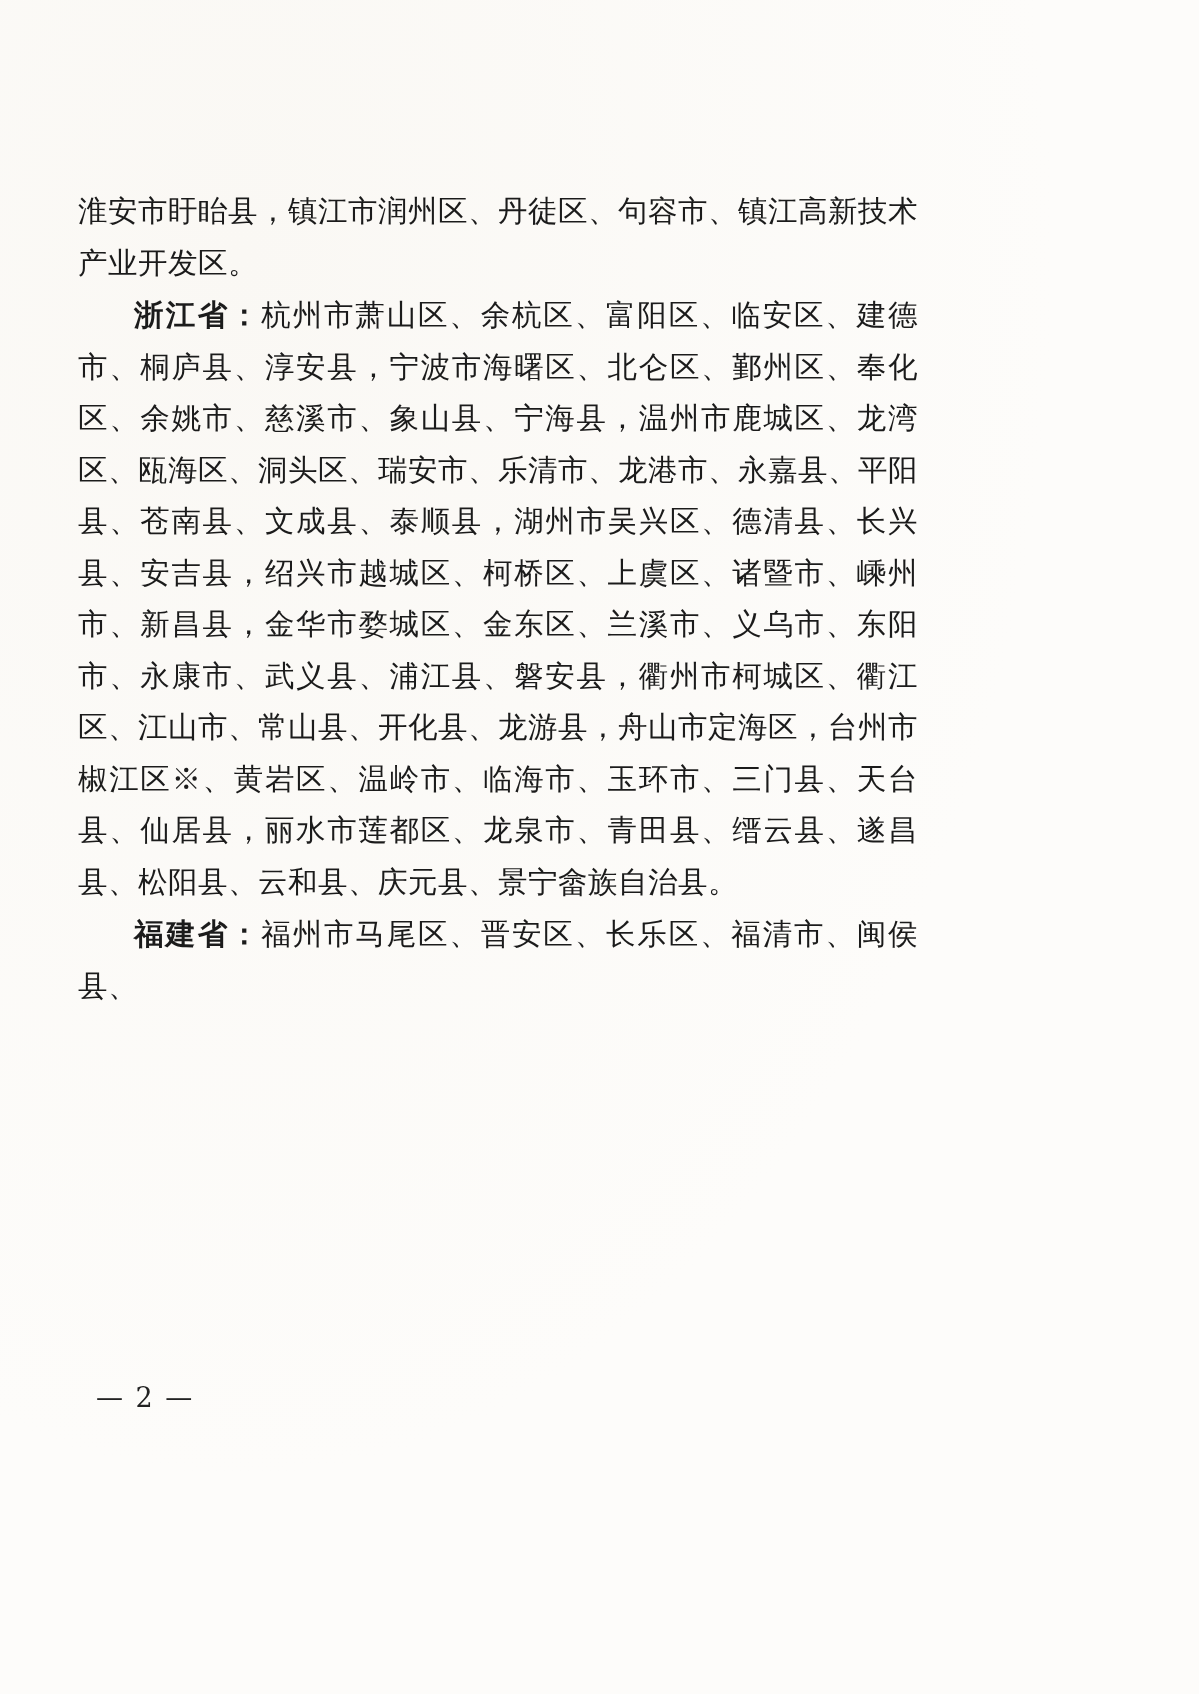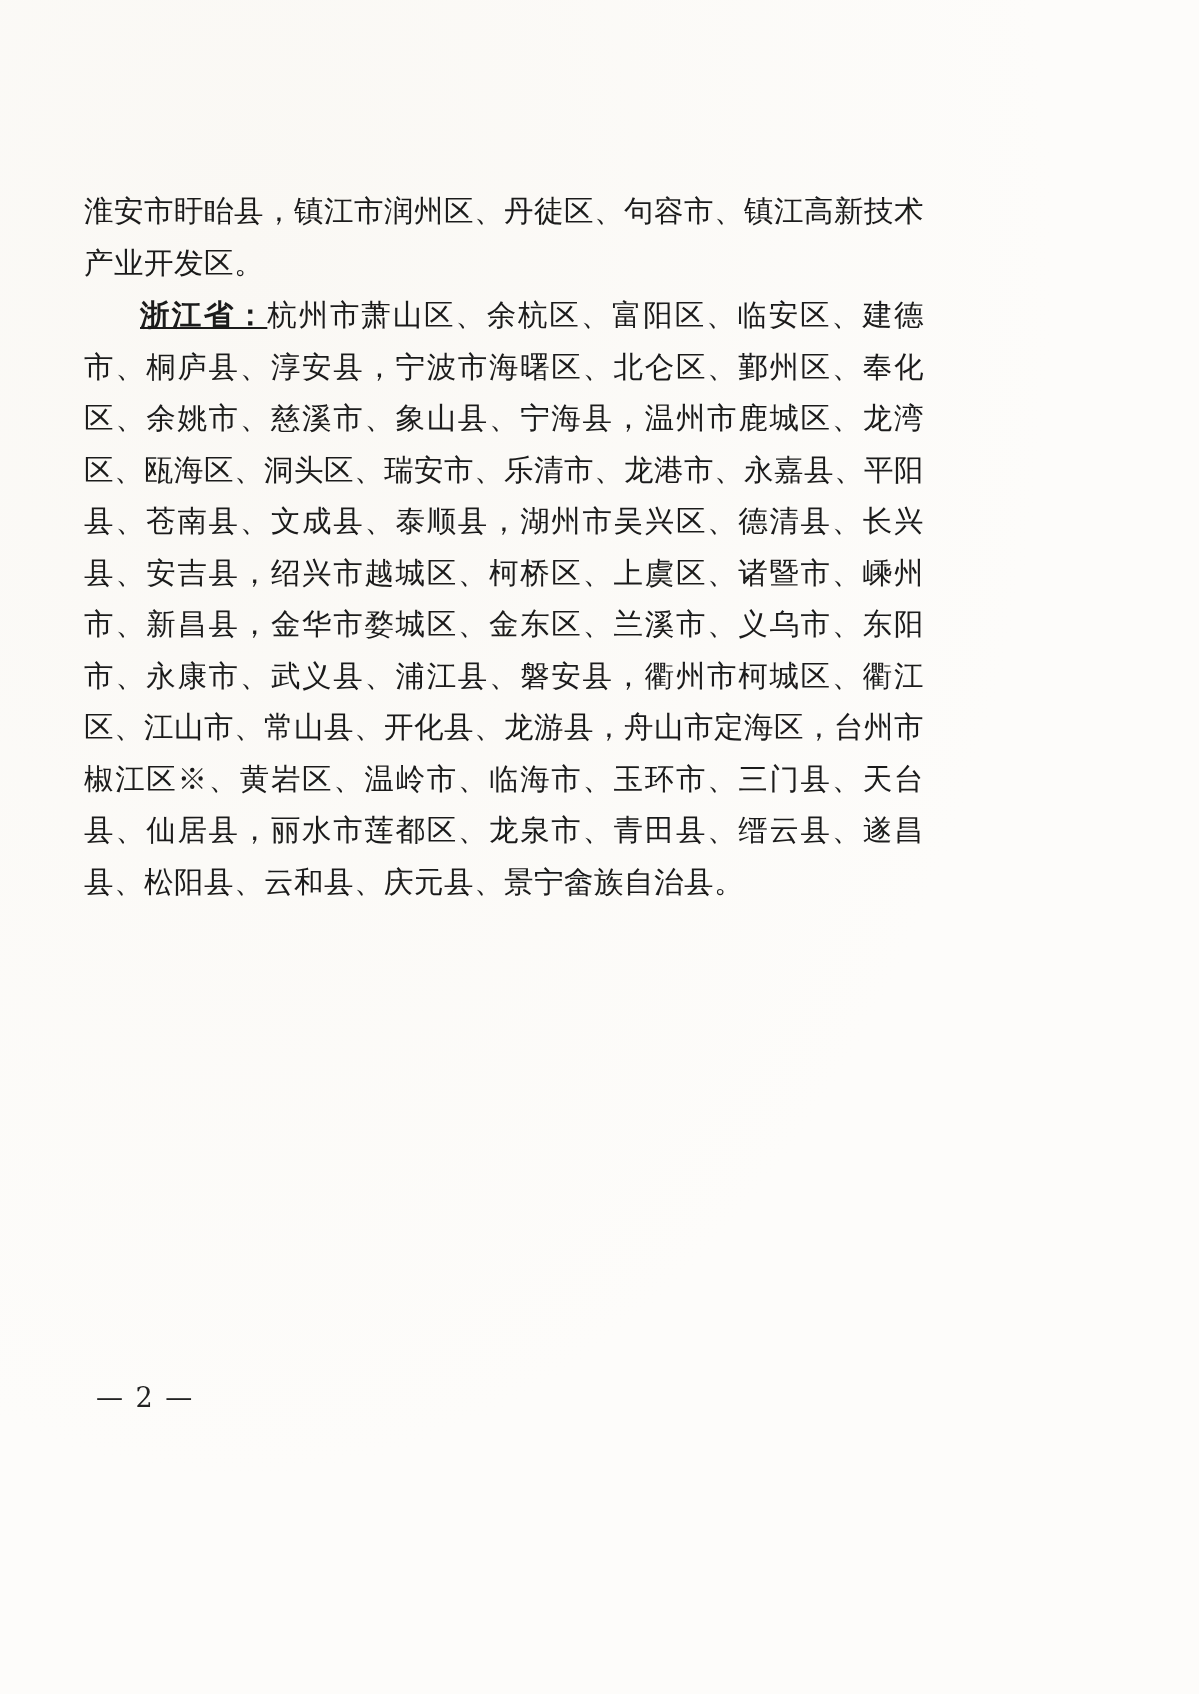--- a/index.html
+++ b/index.html
@@ -22,41 +22,40 @@
   }
   .paper-texture {
     position: absolute;
     inset: 0;
     background:
       radial-gradient(ellipse at 20% 15%, rgba(250,248,244,1) 0%, rgba(253,252,250,1) 60%),
       linear-gradient(180deg, #fcfbf8 0%, #fdfdfb 40%, #fbfaf7 100%);
   }
   .content {
     position: absolute;
-    left: 84px;
+    left: 78px;
     top: 186px;
     width: 840px;
   }
   p.para {
     margin: 0;
     font-size: 29.5px;
     line-height: 51.5px;
     color: #1b1b1b;
     text-align: justify;
     text-justify: inter-ideograph;
     letter-spacing: 0.5px;
     font-family: "DejaVu Serif", "Liberation Serif", serif;
   }
   p.para.indent {
     text-indent: 56px;
   }
   .prov {
     font-weight: bold;
     letter-spacing: 1px;
-    text-decoration: underline;
   }
   .page-number {
     position: absolute;
     left: 96px;
     top: 1382px;
     font-size: 27px;
     color: #222;
     letter-spacing: 2px;
     font-family: "DejaVu Serif", "Liberation Serif", serif;
   }
@@ -67,17 +66,18 @@
 <div class="page">
   <div class="paper-texture"></div>
 
   <div class="content">
 
     <p class="para"><span>淮安市盱眙县，镇江市润州区、丹徒区、句容市、镇江高新技术产业开发区。</span></p>
 
     <p class="para indent"><span class="prov">浙江省：</span><span>杭州市萧山区、余杭区、富阳区、临安区、建德市、桐庐县、淳安县，宁波市海曙区、北仑区、鄞州区、奉化区、余姚市、慈溪市、象山县、宁海县，温州市鹿城区、龙湾区、瓯海区、洞头区、瑞安市、乐清市、龙港市、永嘉县、平阳县、苍南县、文成县、泰顺县，湖州市吴兴区、德清县、长兴县、安吉县，绍兴市越城区、柯桥区、上虞区、诸暨市、嵊州市、新昌县，金华市婺城区、金东区、兰溪市、义乌市、东阳市、永康市、武义县、浦江县、磐安县，衢州市柯城区、衢江区、江山市、常山县、开化县、龙游县，舟山市定海区，台州市椒江区※、黄岩区、温岭市、临海市、玉环市、三门县、天台县、仙居县，丽水市莲都区、龙泉市、青田县、缙云县、遂昌县、松阳县、云和县、庆元县、景宁畲族自治县。</span></p>
 
 
+    <p class="para indent"><span class="prov">福建省：</span><span>福州市马尾区、晋安区、长乐区、福清市、闽侯县、</span></p>
 
   </div>
 
   <div class="page-number">— 2 —</div>
 </div>
 
 </body></html>

